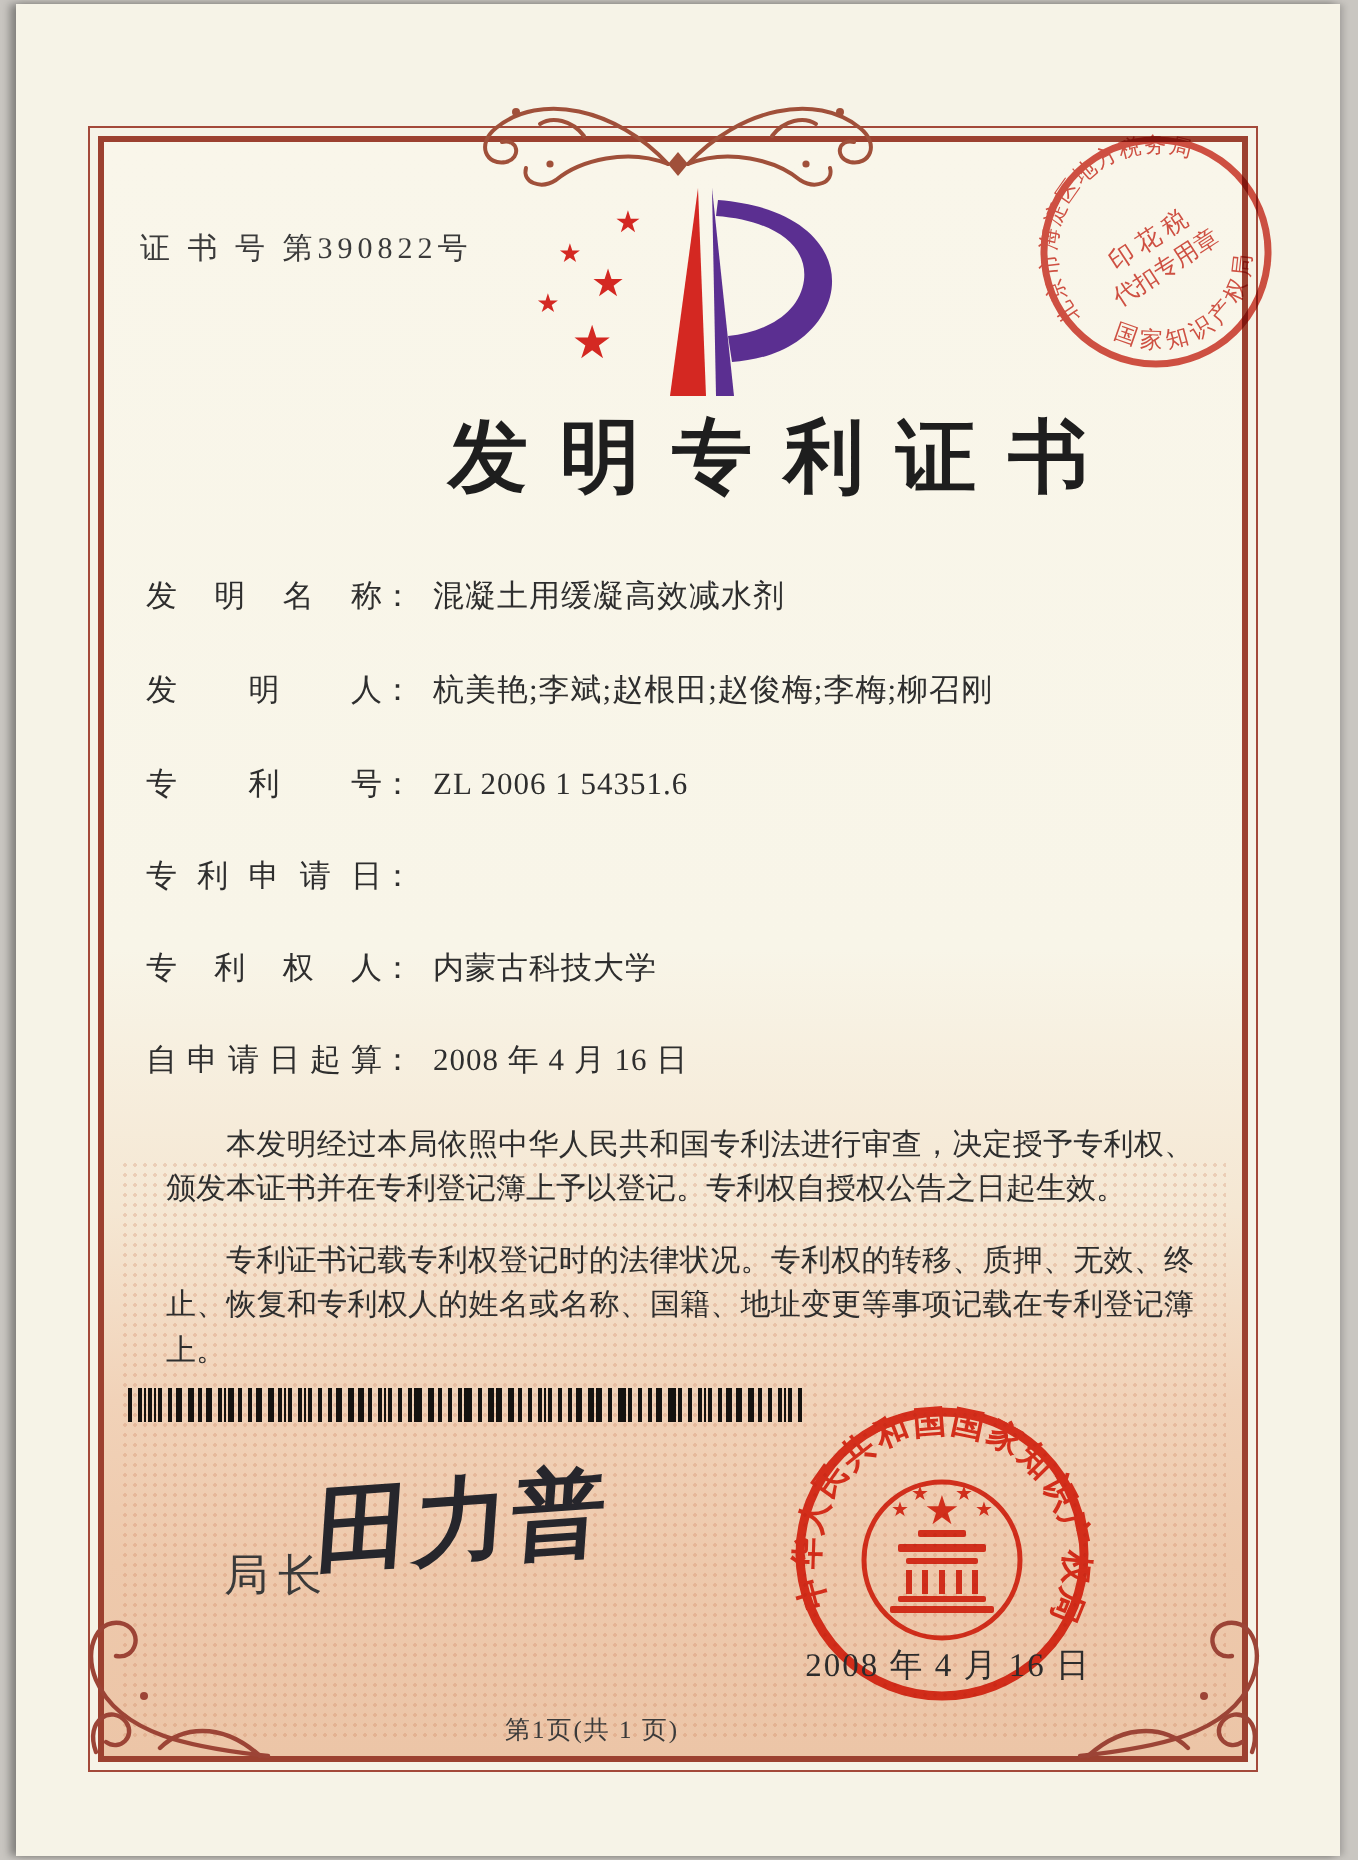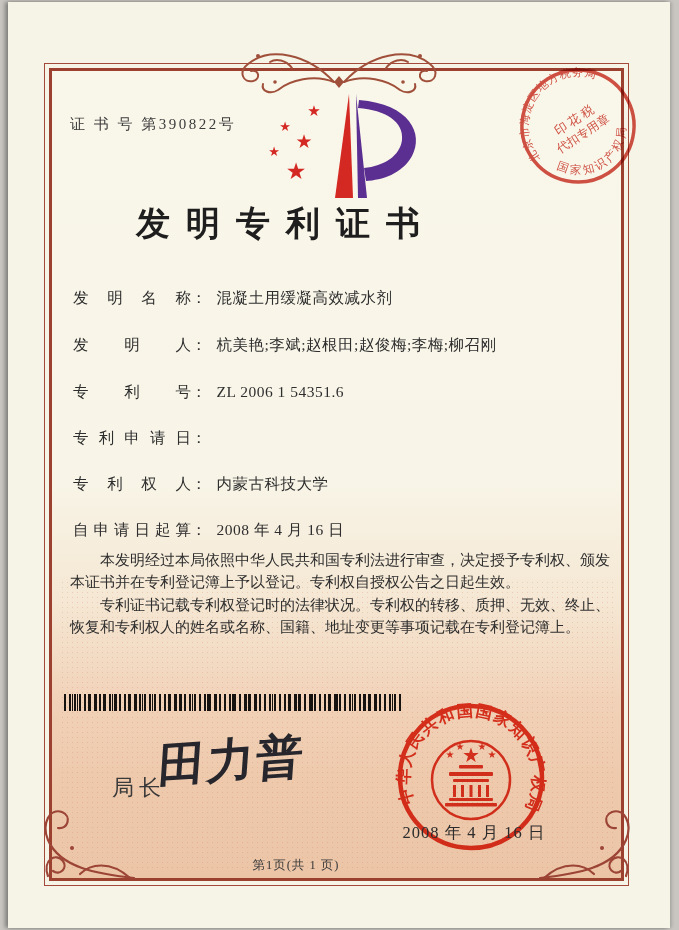--- a/index.html
+++ b/index.html
@@ -33,35 +33,35 @@
     background-image:radial-gradient(rgba(197,108,70,.22) .8px, transparent .9px);
     background-size:5px 5px;
     pointer-events:none;
   }
   .cert-no{
     position:absolute;left:70px;top:115px;
     font-size:15px;color:#3b3b3b;letter-spacing:2.5px;
   }
   .title{
     position:absolute;left:120px;top:201px;width:440px;
-    text-align:left;font-size:34px;font-weight:bold;color:#1e1e1e;
+    text-align:right;font-size:40px;font-weight:bold;color:#1e1e1e;
     letter-spacing:16px;padding-left:16px;box-sizing:border-box;
   }
   .field-row{
     position:absolute;left:73px;display:flex;align-items:baseline;
     font-size:15.5px;color:#2e2e2e;font-family:Liberation Serif, serif;
   }
   .field-label{display:inline-block;width:118px;text-align:justify;text-align-last:justify;}
   .field-colon{margin-right:10px;}
   .field-value{letter-spacing:.5px;}
   .body-text{
     position:absolute;left:70px;top:549px;width:540px;
     font-size:15px;line-height:22.4px;color:#2e2e2e;text-align:justify;
   }
-  .body-text p{margin:0;text-indent:2em;}
+  .body-text p{margin:13px;text-indent:2em;}
   .barcode{
     position:absolute;left:64px;top:694px;width:338px;height:17px;
     background:
       repeating-linear-gradient(90deg,#15120f 0 2px,transparent 2px 5px),
       repeating-linear-gradient(90deg,#15120f 0 1px,transparent 1px 8px),
       repeating-linear-gradient(90deg,#15120f 0 1px,transparent 1px 13px);
   }
   .signer-title{
     position:absolute;left:112px;top:773px;
     font-size:22px;color:#3a3a3a;letter-spacing:5px;

